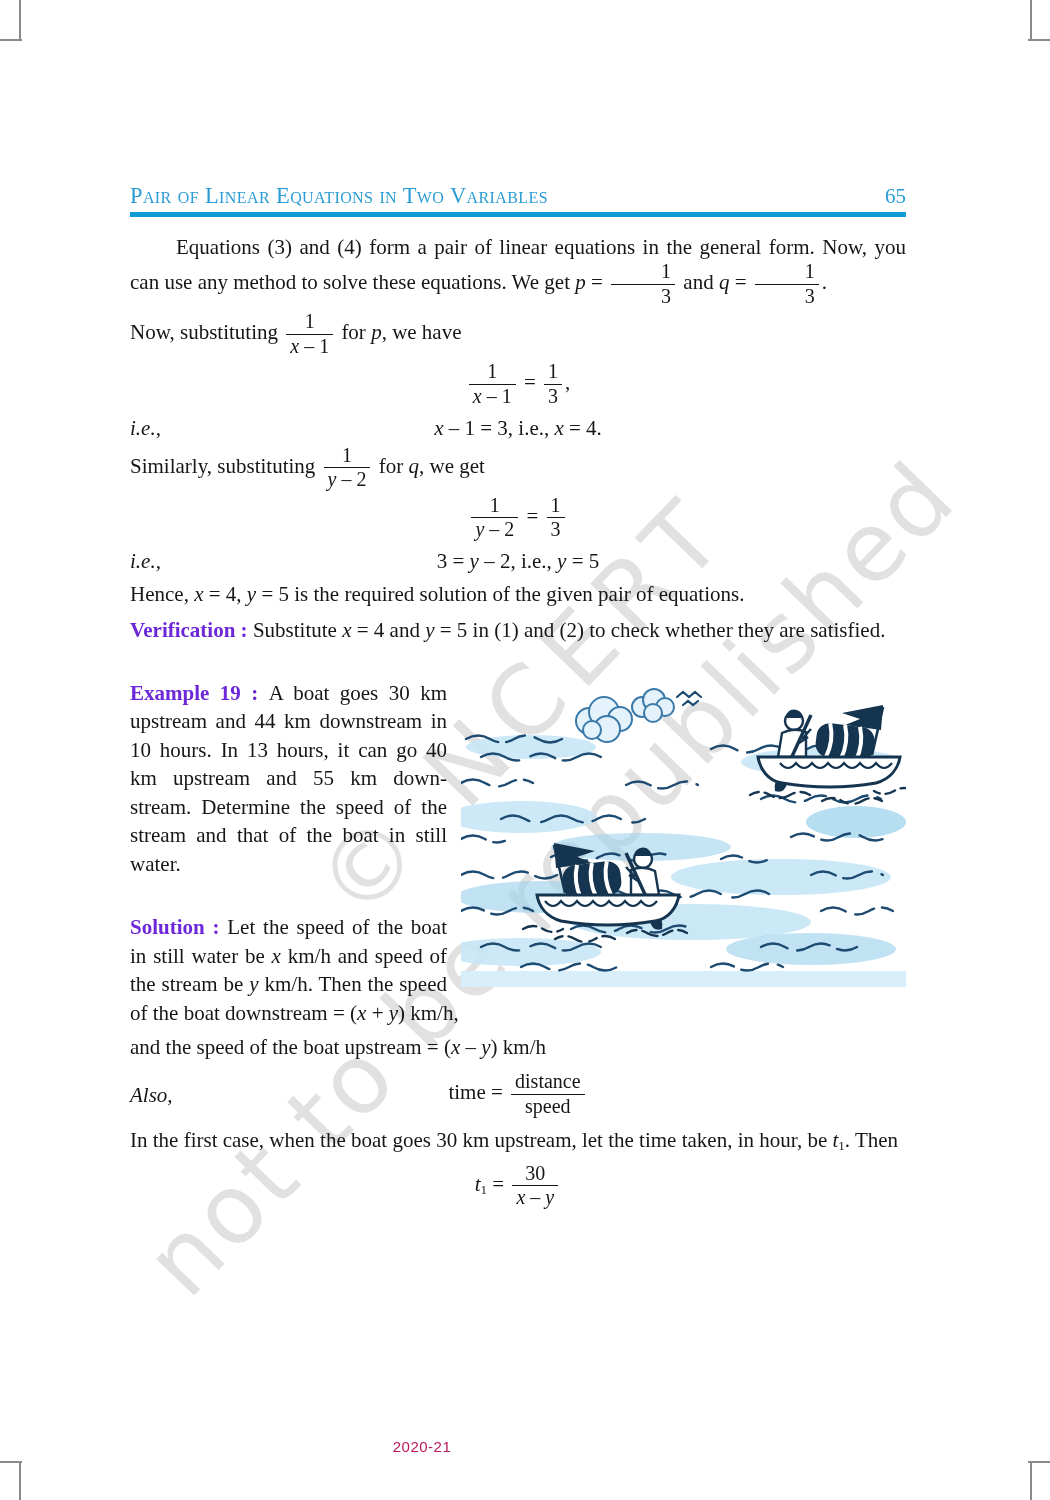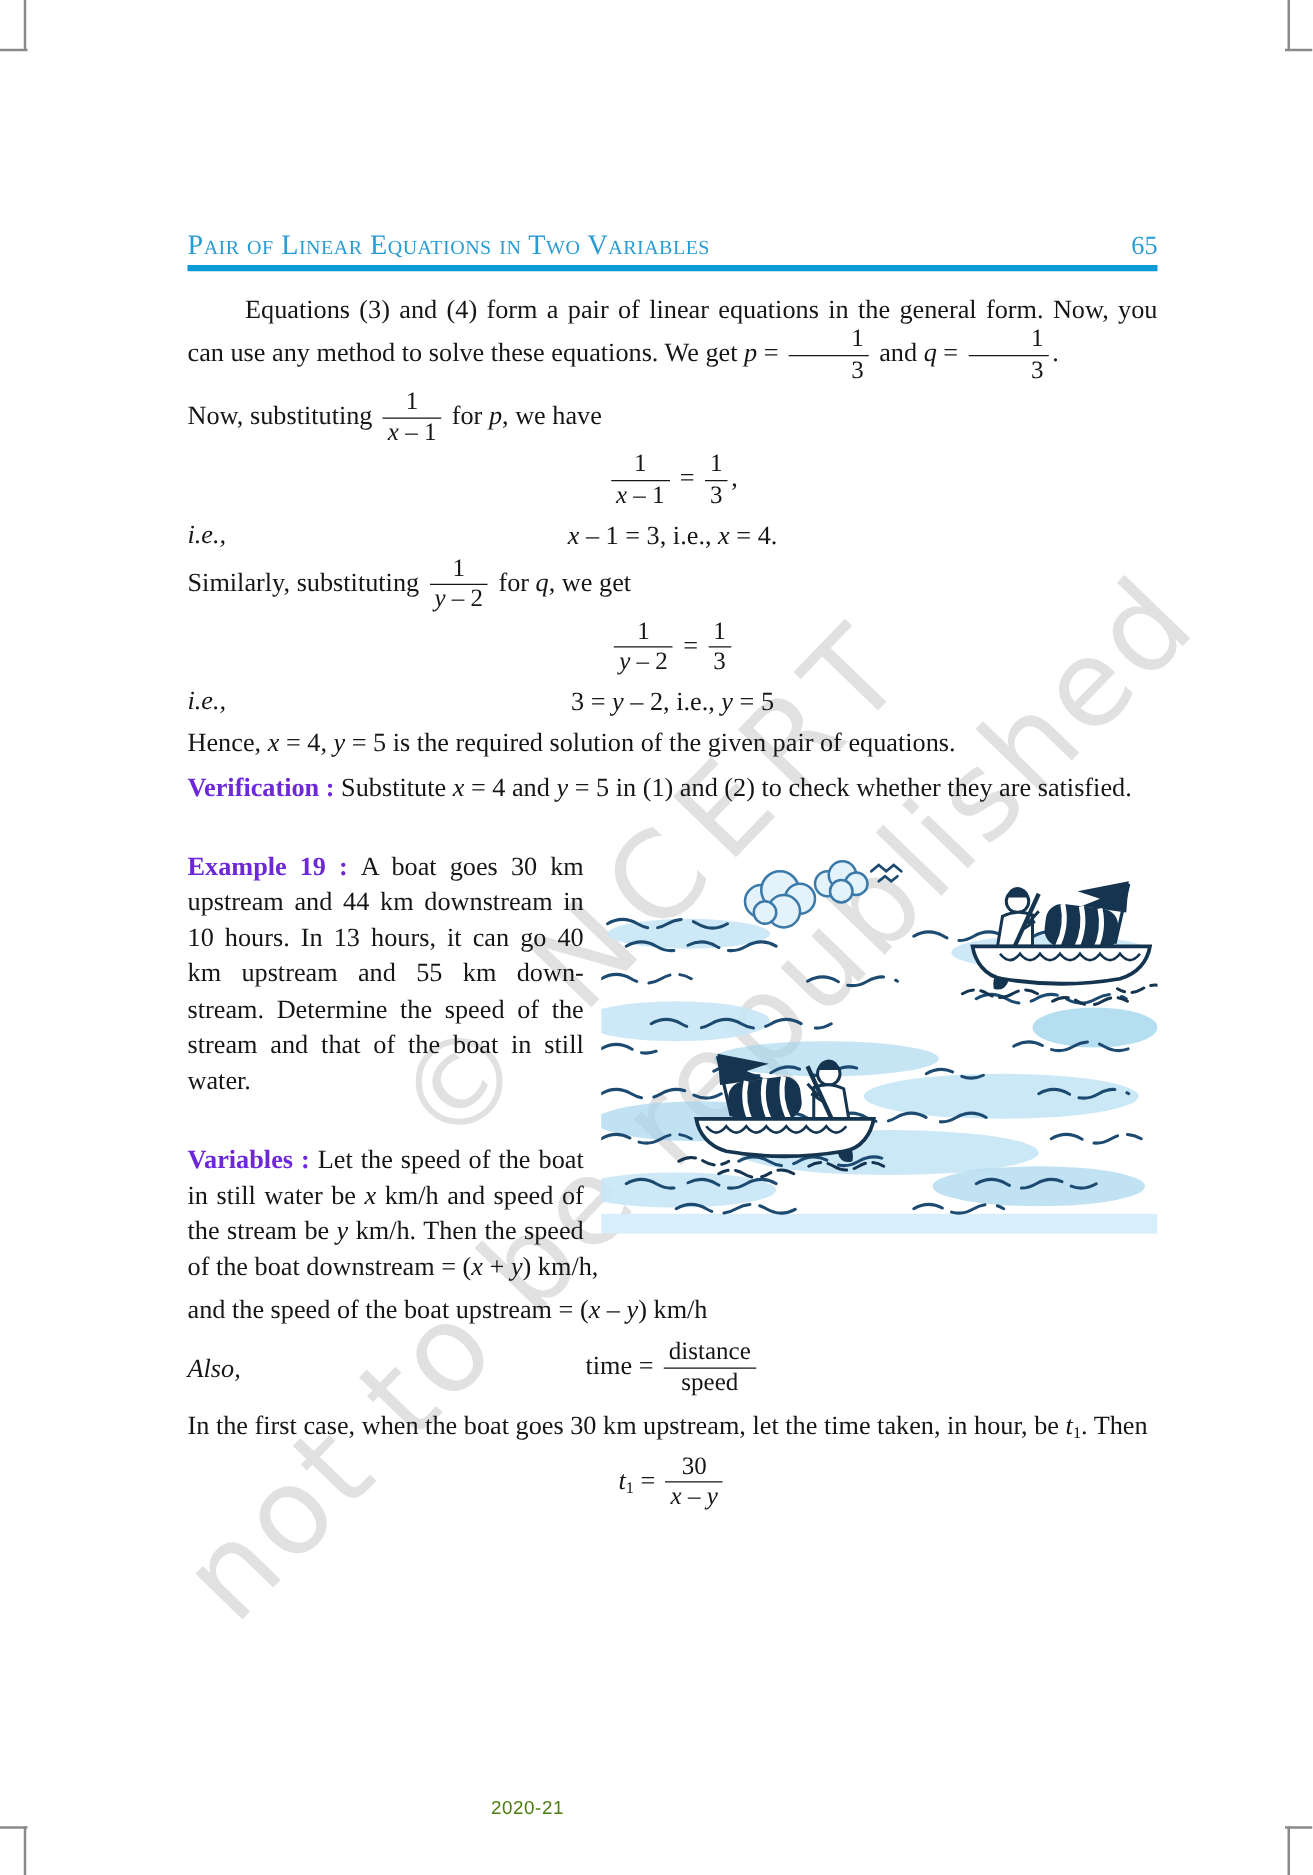--- a/index.html
+++ b/index.html
@@ -11,21 +11,21 @@
   .crop{position:absolute;background:#8a8a8a;z-index:3;}
   
   .wm{
     position:absolute;z-index:1;color:#c9c9c9;opacity:.55;
     font-family:"DejaVu Sans", sans-serif;white-space:nowrap;
     transform:rotate(-46deg);transform-origin:0 0;pointer-events:none;
   }
   .wm1{left:295px;top:862px;font-size:96px;letter-spacing:14px;}
   .wm2{left:124px;top:1240px;font-size:96px;letter-spacing:4px;}
   
-  .content{position:absolute;left:150px;top:183px;width:776px;z-index:2;}
+  .content{position:absolute;left:130px;top:183px;width:776px;z-index:2;}
   .hdr{display:flex;justify-content:space-between;align-items:baseline;}
   .hdr .title{
     font-variant:small-caps;color:#2a9cd3;font-size:22.5px;letter-spacing:.4px;
   }
   .hdr .pageno{color:#2a9cd3;font-size:21px;}
   .rule{height:5px;background:#0d9bd8;margin-top:3px;}
   p{margin:0;font-size:21px;line-height:28px;}
   .just{text-align:justify;}
   .indent{text-indent:46px;}
   .it{font-style:italic;}
@@ -43,21 +43,21 @@
   
   .mt16{margin-top:16px;} .mt10{margin-top:10px;} .mt8{margin-top:8px;}
   .mt6{margin-top:6px;}  .mt4{margin-top:4px;}  .mt12{margin-top:12px;}
   
   .figwrap{float:right;width:445px;height:300px;margin:8px 0 4px 14px;}
   .excol p{line-height:28.5px;margin-top:35px;}
   .clearfix::after{content:"";display:block;clear:both;}
   
   .footer{
     position:absolute;left:0;top:1438px;width:844px;text-align:center;z-index:2;
-    font-family:"Liberation Sans", sans-serif;font-size:15px;color:#4d7c0f;letter-spacing:.5px;
+    font-family:"Liberation Sans", sans-serif;font-size:15px;color:#be185d;letter-spacing:.5px;
   }
 </style>
 </head>
 <body>
 
 <div class="crop" style="left:19px;top:0;width:1.5px;height:40px;"></div>
 <div class="crop" style="left:0;top:39px;width:22px;height:1.5px;"></div>
 <div class="crop" style="left:1030px;top:0;width:1.5px;height:40px;"></div>
 <div class="crop" style="left:1028px;top:39px;width:22px;height:1.5px;"></div>
 <div class="crop" style="left:19px;top:1461px;width:1.5px;height:39px;"></div>
@@ -206,21 +206,21 @@
           <g stroke="#15344f" stroke-width="2.4" fill="none" stroke-linecap="round">
             <path d="M-8 92 q10 -6 20 0 t20 0" stroke-dasharray="14 6 10 6"></path>
             <path d="M96 96 q10 -6 20 0 t20 0 t20 0" stroke-dasharray="10 6 16 6"></path>
             <path d="M24 102 q10 -6 20 0 t20 0 t20 0" stroke-dasharray="8 6 14 8"></path>
           </g>
         </g>
       </svg>
     </div>
 
     <p class="just"><span class="lbl">Example 19 : </span><span>A boat goes 30 km upstream and 44 km downstream in 10 hours. In 13 hours, it can go 40 km upstream and 55 km down-stream. Determine the speed of the stream and that of the boat in still water.</span></p>
-    <p class="just mt6"><span class="lbl">Variables : </span><span>Let the speed of the boat in still water be </span><span class="it">x</span><span> km/h and speed of the stream be </span><span class="it">y</span><span> km/h. Then the speed of the boat downstream = (</span><span class="it">x</span><span> + </span><span class="it">y</span><span>) km/h,</span></p>
+    <p class="just mt6"><span class="lbl">Solution : </span><span>Let the speed of the boat in still water be </span><span class="it">x</span><span> km/h and speed of the stream be </span><span class="it">y</span><span> km/h. Then the speed of the boat downstream = (</span><span class="it">x</span><span> + </span><span class="it">y</span><span>) km/h,</span></p>
   </div>
 
   <p class="just mt6"><span>and the speed of the boat upstream = (</span><span class="it">x</span><span> – </span><span class="it">y</span><span>) km/h</span></p>
 
   <div class="row mt10">
     <span class="rowlabel" style="font-size:21px;">Also,</span>
     <span class="rowcenter" style="font-size:21px;"><span>time = </span><span class="frac"><span class="num"><span>distance</span></span><span class="den"><span>speed</span></span></span></span>
   </div>
 
   <p class="just mt8"><span>In the first case, when the boat goes 30 km upstream, let the time taken, in hour, be </span><span class="it">t</span><sub>1</sub><span>. Then</span></p>

